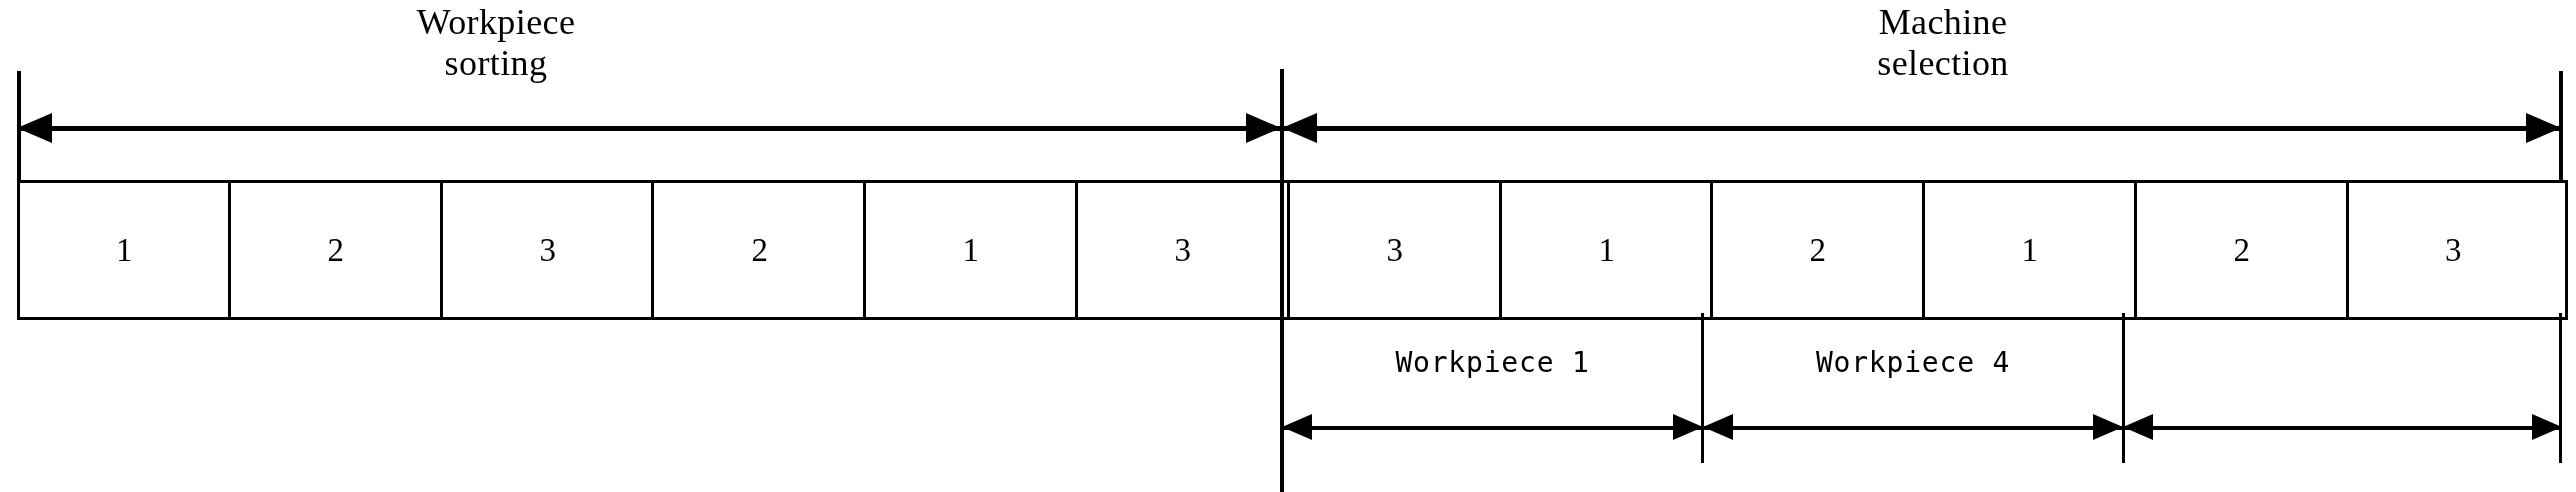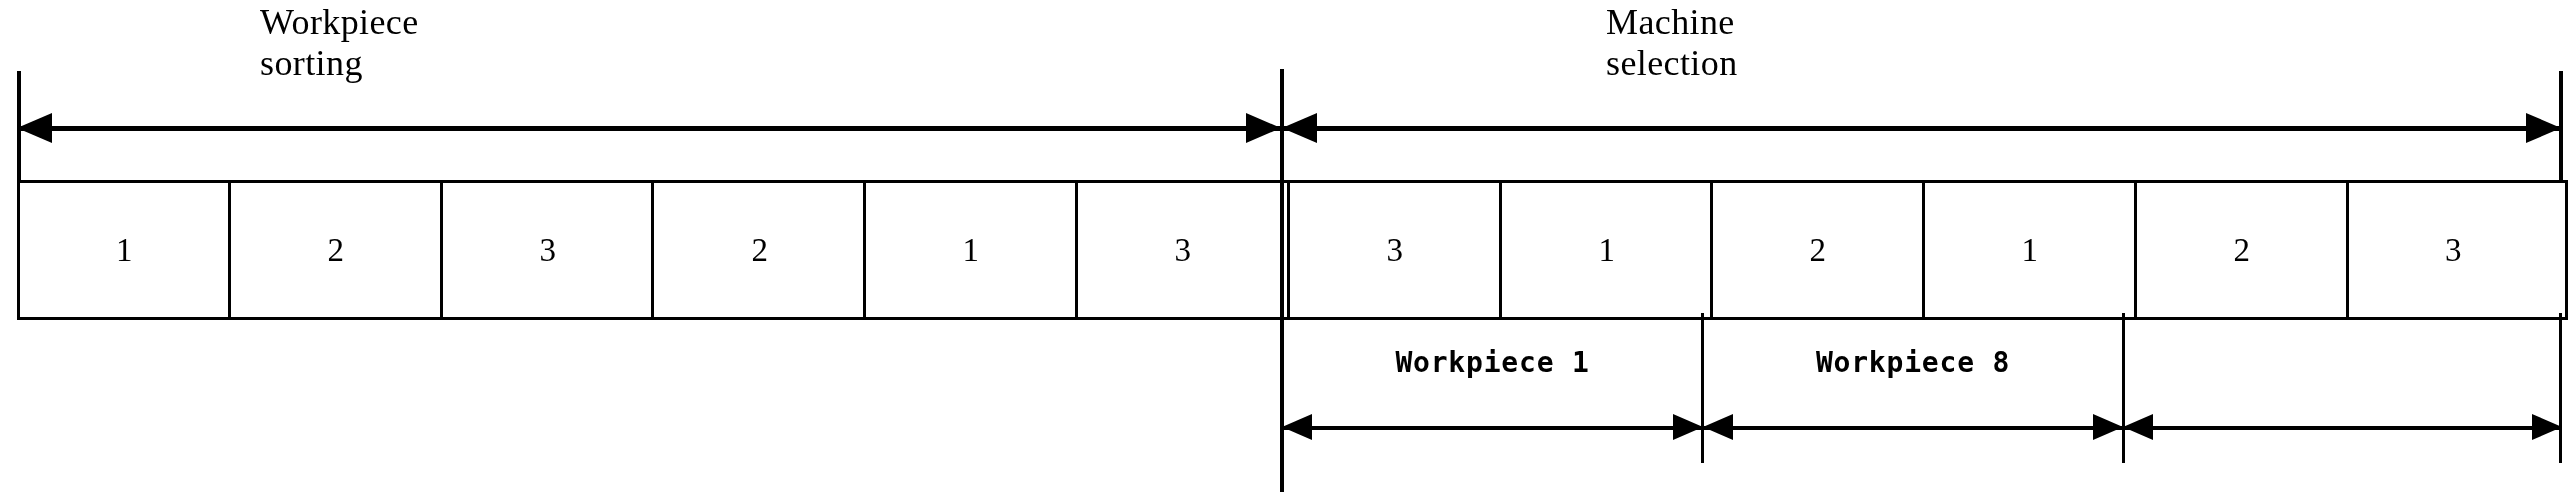--- a/index.html
+++ b/index.html
@@ -27,21 +27,21 @@
   }
   .cell-sep {
     position: absolute;
     background: #000000;
     width: 3.1px;
   }
 
   
   .section-title {
     position: absolute;
-    text-align: left;
+    text-align: center;
     font-size: 36px;
     line-height: 41px;
     letter-spacing: 0.4px;
     white-space: pre-line;
     font-family: "Liberation Serif", "DejaVu Serif", serif;
   }
 
   
   .arrow-row {
     position: absolute;
@@ -106,32 +106,31 @@
     font-family: "Liberation Serif", "DejaVu Serif", serif;
   }
 
   
   .group-label {
     position: absolute;
     text-align: center;
     font-size: 28px;
     letter-spacing: 0.8px;
     font-family: "DejaVu Sans Mono", "Liberation Mono", monospace;
-    font-weight: bold;
   }
 </style>
 </head>
 <body>
 
 <div id="canvas">
 
   <div class="section-title" style="left:260px; top:1.6px; width:472px;">Workpiece
 sorting</div>
 
-  <div class="section-title" style="left:1606px; top:1.6px; width:472px;">Machine
+  <div class="section-title" style="left:1707px; top:1.6px; width:472px;">Machine
 selection</div>
 
   <div class="vline" style="left:17.3px;  top:71px; height:110px;"></div>
   <div class="vline" style="left:1280px; top:69px; height:423px;"></div>
   <div class="vline" style="left:2559px; top:71px; height:110px;"></div>
 
   <div class="arrow-row" style="left:17.3px; top:113px; width:1264px;">
     <div class="arrow-shaft"></div>
     <div class="arrow-head left"></div>
     <div class="arrow-head right"></div>
@@ -166,21 +165,21 @@
     <div class="seq-cell" style="left:1270px; width:209px;">3</div>
     <div class="seq-cell" style="left:1482px; width:209px;">1</div>
     <div class="seq-cell" style="left:1693px; width:209px;">2</div>
     <div class="seq-cell" style="left:1905px; width:209px;">1</div>
     <div class="seq-cell" style="left:2117px; width:209px;">2</div>
     <div class="seq-cell" style="left:2329px; width:208px;">3</div>
   </div>
 
   <div class="group-label" style="left:1282px; top:346px; width:421px;">Workpiece 1</div>
 
-  <div class="group-label" style="left:1703px; top:346px; width:420px;">Workpiece 8</div>
+  <div class="group-label" style="left:1703px; top:346px; width:420px;">Workpiece 4</div>
 
 
   <div class="vline" style="left:1701px; top:313px; height:150px; width:3.1px;"></div>
   <div class="vline" style="left:2122px; top:313px; height:150px; width:3.1px;"></div>
   <div class="vline" style="left:2559px; top:313px; height:150px; width:3.1px;"></div>
 
   <div class="arrow-row" style="left:1282px; top:412px; width:421px;">
     <div class="arrow-shaft thin"></div>
     <div class="arrow-head left sm"></div>
     <div class="arrow-head right sm"></div>

